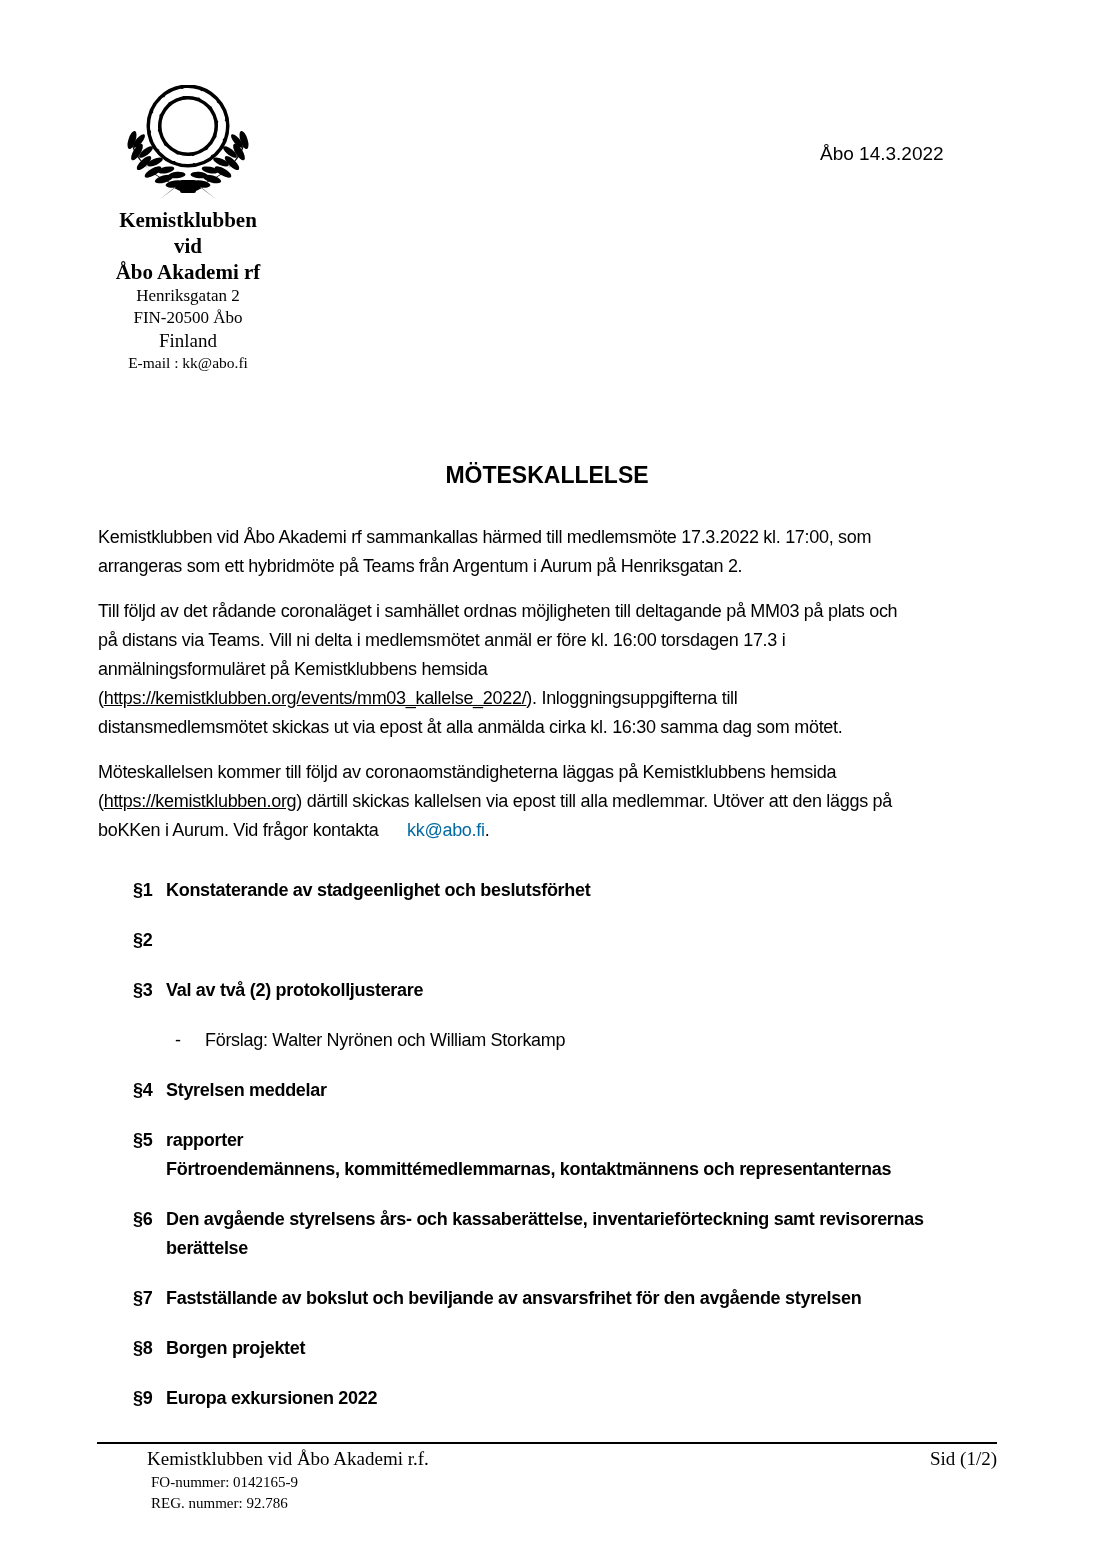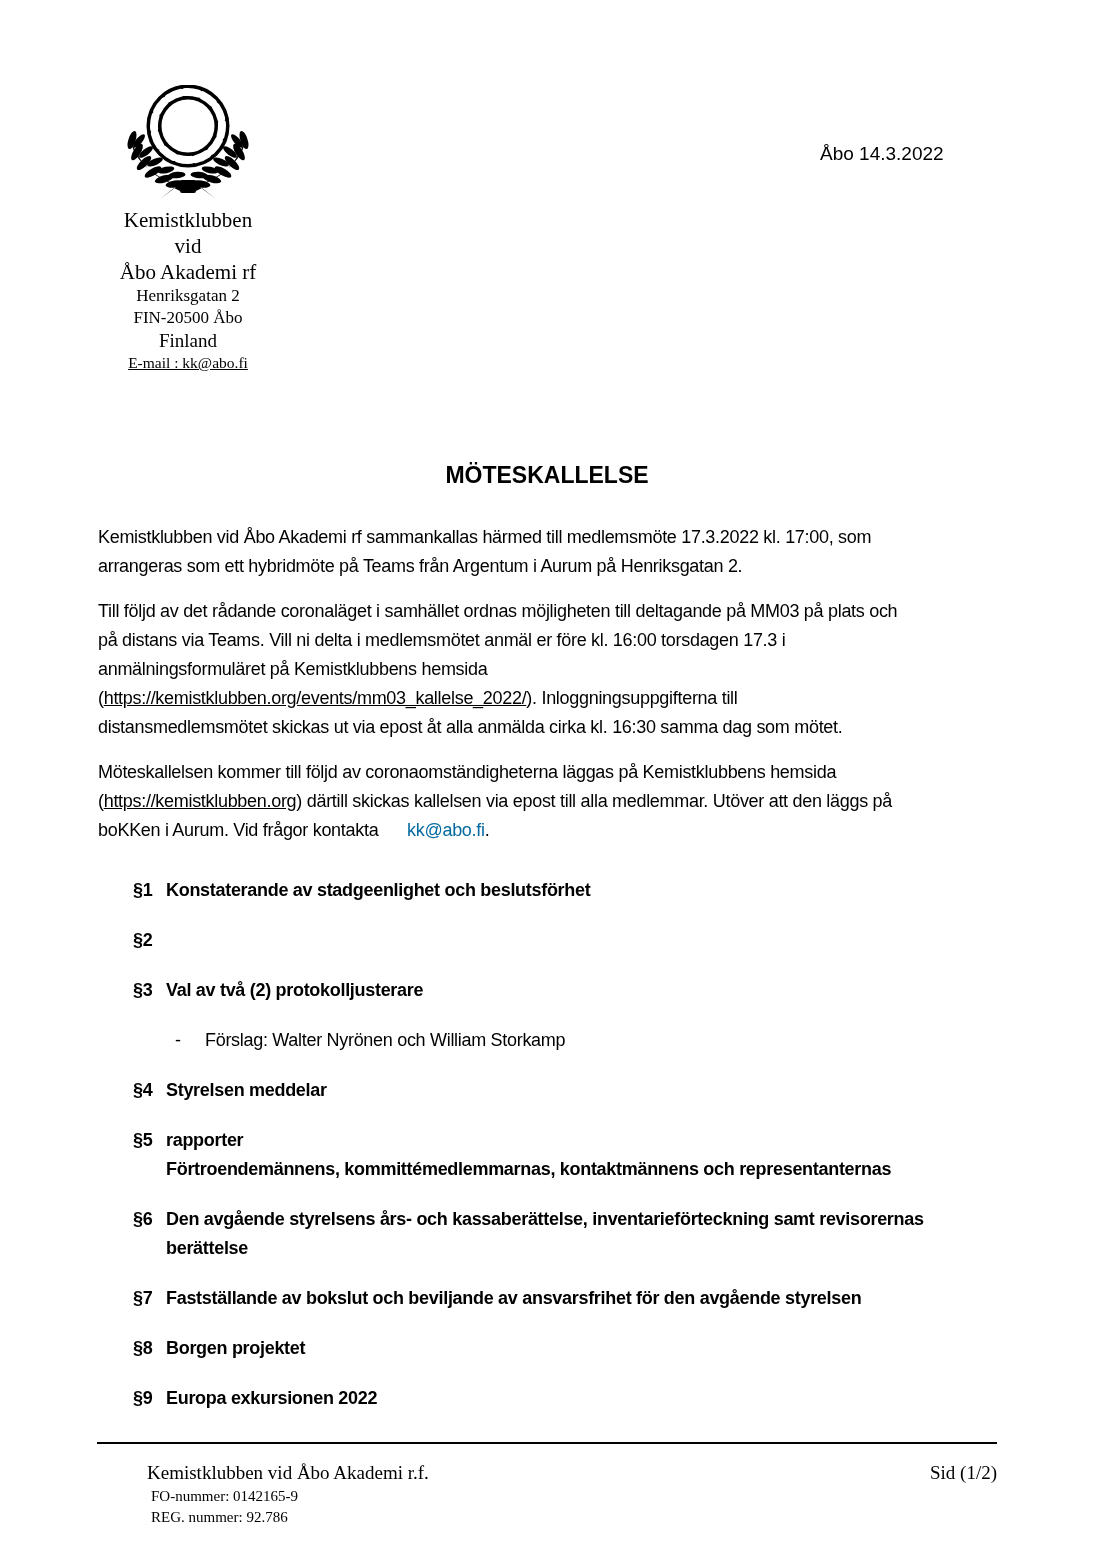--- a/index.html
+++ b/index.html
@@ -24,36 +24,35 @@
     top: 85px;
     width: 260px;
     text-align: center;
     font-family: "Liberation Serif", "DejaVu Serif", serif;
   }
   .logo {
     display: block;
     margin: 0 auto 4px auto;
   }
   .org-name {
-    font-weight: normal;
+    font-weight: bold;
     font-size: 21px;
     line-height: 26px;
   }
   .addr {
     font-size: 17px;
     line-height: 22px;
   }
   .country {
     font-size: 19px;
     line-height: 24px;
   }
   .email-line {
     font-size: 15.5px;
     line-height: 20px;
-    text-decoration: underline;
   }
 
   .date-line {
     position: absolute;
     left: 820px;
     top: 143px;
     font-size: 19px;
   }
 
   
@@ -123,21 +122,21 @@
   .proposal-dash { flex: 0 0 30px; }
 
   
   .footer {
     position: absolute;
     left: 97px;
     top: 1442px;
     width: 900px;
     border-top: 2px solid #000000;
     font-family: "Liberation Serif", "DejaVu Serif", serif;
-    padding-top: 16px;
+    padding-top: 2px;
   }
   .footer-row1 {
     display: flex;
     justify-content: space-between;
     font-size: 19px;
     line-height: 26px;
   }
   .footer-org { margin-left: 50px; }
   .footer-small {
     margin-left: 54px;

